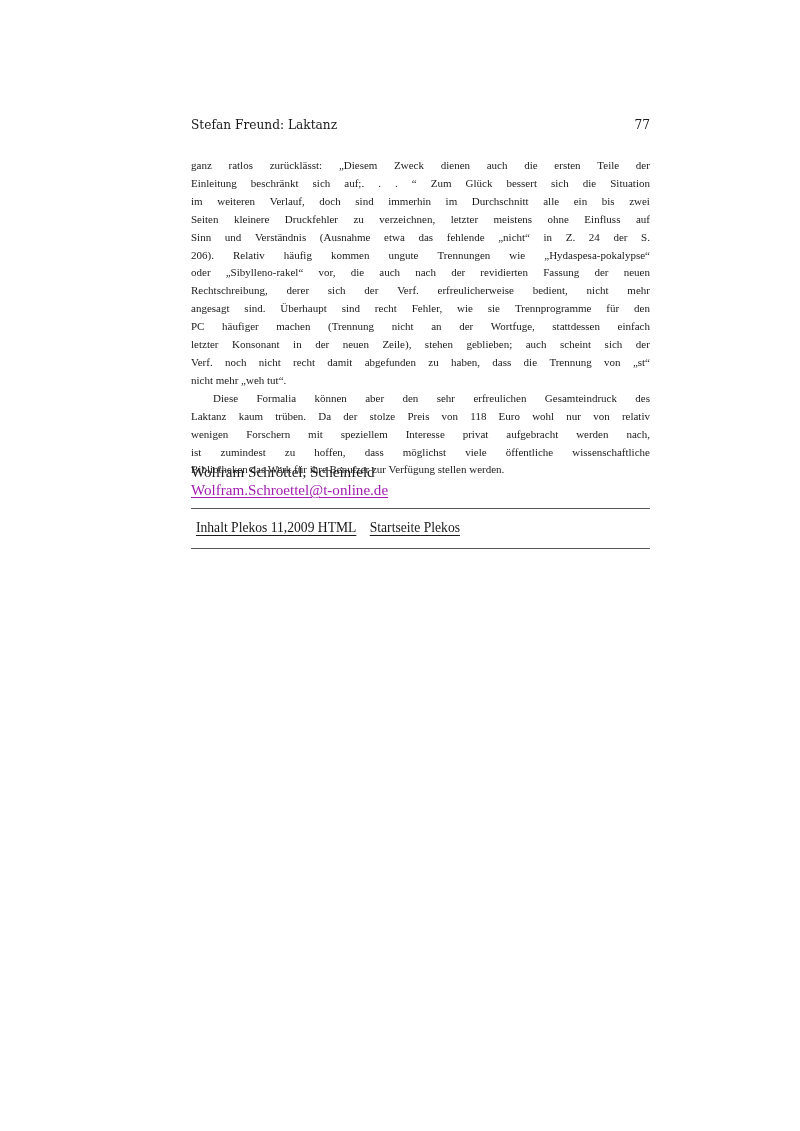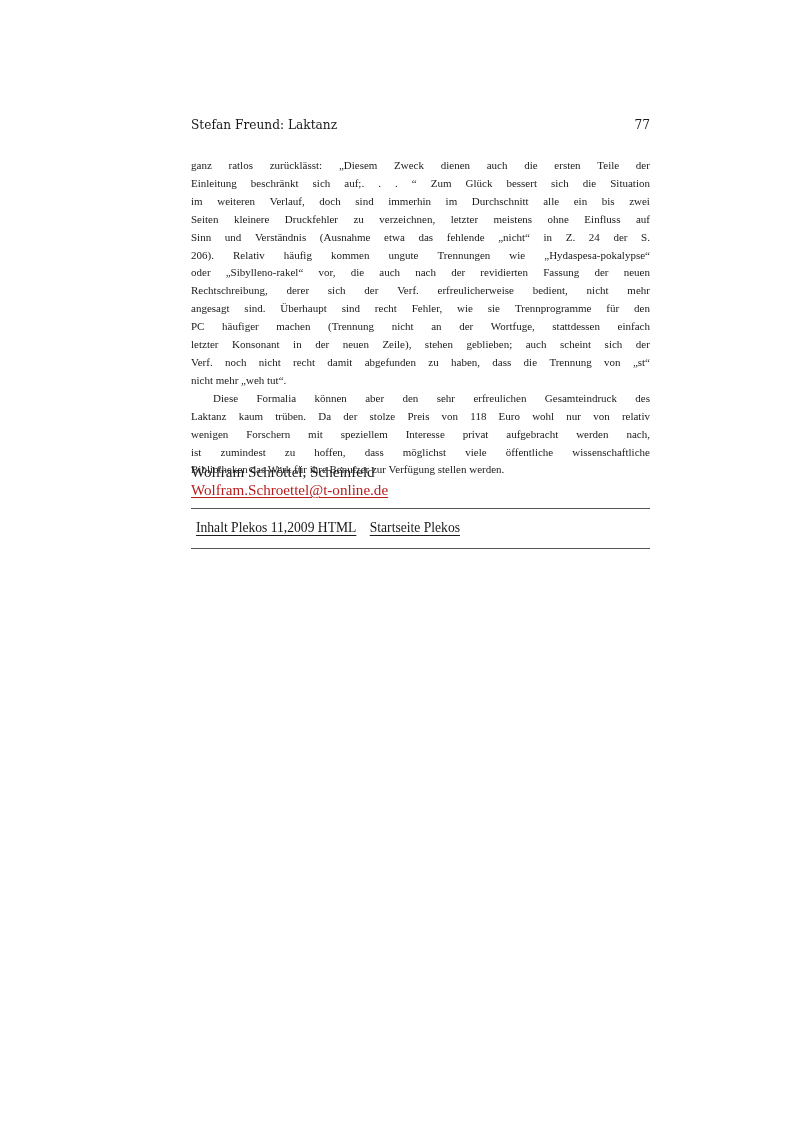--- a/index.html
+++ b/index.html
@@ -8,21 +8,21 @@
   .page { position: absolute; left: 191px; top: 0; width: 459px; }
   .running-head { position: absolute; top: 118px; left: 0; width: 459px; height: 18px;
                   font-size: 12.2px; }
   .running-head .title { position: absolute; left: 0; right: 8px; text-align: left; }
   .running-head .pageno { position: absolute; right: 0; }
   .body-text { position: absolute; top: 157px; left: 0; width: 459px;
                font-family: "Liberation Serif", "DejaVu Serif", serif;
                font-size: 11px; line-height: 17.9px; text-align: justify; }
   .sig { position: absolute; top: 463px; left: 0; font-family: "Liberation Serif", serif;
          font-size: 15.1px; line-height: 18px; }
-  .sig a { color: #b91c1c; text-decoration: underline; text-decoration-thickness: 1px;
+  .sig a { color: #a21caf; text-decoration: underline; text-decoration-thickness: 1px;
            text-underline-offset: 2px; }
   .rule { position: absolute; left: 0; width: 459px; height: 0; border-top: 1.6px solid #555; }
   .rule.top { top: 508px; }
   .rule.bottom { top: 548px; }
   .footer-nav { position: absolute; top: 520px; left: 0; width: 459px; text-align: left;
                 font-family: "Liberation Serif", serif; font-size: 13.6px; }
   .footer-nav a { color: #1a1a1a; text-decoration: underline; text-underline-offset: 3px;
                   margin: 0 5px; }
   .line-wrap { display: flex; justify-content: space-between; white-space: pre; }
 </style>

